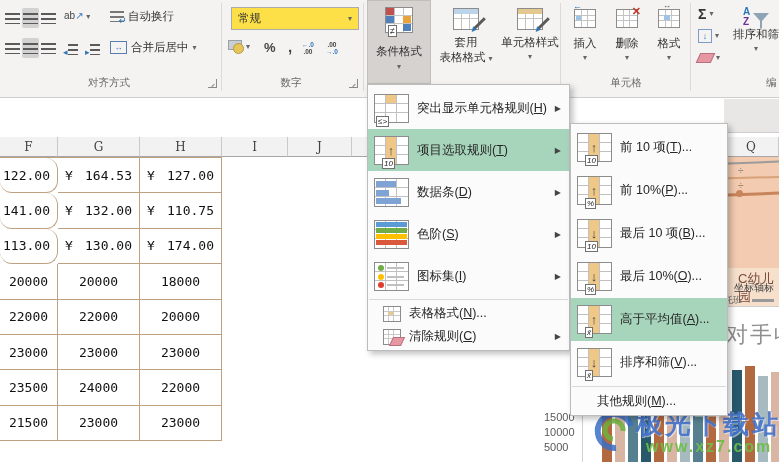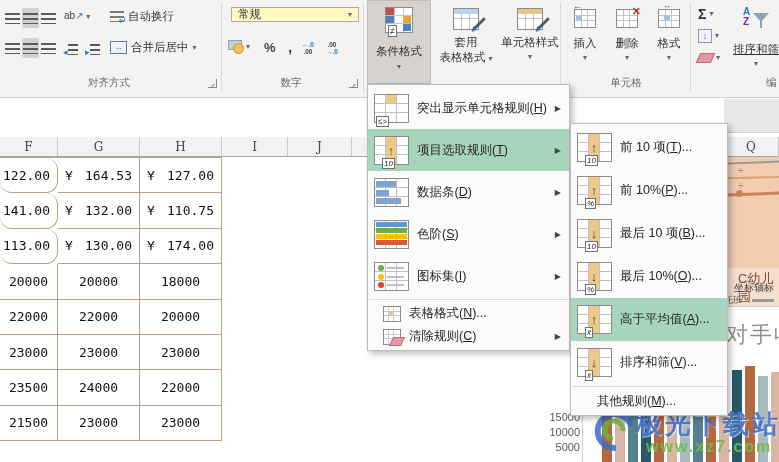--- a/index.html
+++ b/index.html
@@ -15,21 +15,21 @@
   .lnch{position:absolute;top:79px;width:8px;height:8px;border-right:1px solid #8a8a8a;
         border-bottom:1px solid #8a8a8a;}
   .lnch:after{content:"";position:absolute;right:1px;bottom:1px;width:4px;height:1px;
         background:#8a8a8a;transform:rotate(-45deg);}
   .alico{display:inline-block;width:15px;height:11px;
          background:repeating-linear-gradient(to bottom,#5a5a5a 0 2px,transparent 2px 5px);}
   .sqbtn{position:absolute;width:17px;height:20px;display:flex;align-items:center;justify-content:center;border-radius:2px;}
   .selbtn{background:#d2d2d2;}
   .rlabel{font-size:11.5px;color:#333;white-space:nowrap;}
   .caret{font-size:8px;color:#666;line-height:8px;}
-  .combo{position:absolute;left:231px;top:7px;width:128px;height:15px;background:#fef9c3;
+  .combo{position:absolute;left:231px;top:7px;width:128px;height:23px;background:#fde047;
          border:1px solid #ababab;display:flex;align-items:center;justify-content:space-between;
          padding:0 6px;box-sizing:border-box;}
   .bigbtn{position:absolute;top:0;height:84px;display:flex;flex-direction:column;
           align-items:center;justify-content:flex-start;box-sizing:border-box;}
   .pressed{background:#d6d2cf;border:1px solid #c2beba;}
   .dec2line{font-size:6.5px;line-height:7px;color:#444;text-align:center;font-weight:bold;}
 
   
   .cfgrid{width:26px;height:24px;background:#fff;border:1px solid #8c8c8c;position:relative;margin-top:6px;
     background-image:linear-gradient(to right,transparent 8px,#c4c4c4 8px,#c4c4c4 9px,transparent 9px,transparent 17px,#c4c4c4 17px,#c4c4c4 18px,transparent 18px),
@@ -100,21 +100,21 @@
   .eraser{position:absolute;right:-3px;bottom:-2px;width:10px;height:7px;background:#e598a2;
           transform:skewX(-25deg);border:1px solid #b9707e;}
 
   
   .bgz{z-index:2;}
   .peach{position:absolute;left:700px;top:157px;width:79px;height:111px;background:#f2cbb0;overflow:hidden;}
   .peach2{position:absolute;left:700px;top:268px;width:79px;height:38px;background:#f6e0cc;
           border-bottom:1px solid #cfcfcf;overflow:hidden;font-family:"Liberation Sans",sans-serif;}
   .pline{position:absolute;left:-4px;right:-4px;height:2px;}
   .bigtext{position:absolute;left:726px;top:320px;font-size:22px;color:#8f8f8f;letter-spacing:2px;white-space:nowrap;z-index:2;}
-  .ytick{font-size:11px;color:#595959;text-align:right;line-height:15.2px;font-family:"Liberation Sans",sans-serif;}
+  .ytick{font-size:11px;color:#595959;line-height:15.2px;font-family:"Liberation Sans",sans-serif;}
   .bar{position:absolute;width:10px;z-index:1;}
   .wm-title{position:absolute;left:636px;top:407px;font-size:26px;font-weight:bold;letter-spacing:3px;
             color:rgba(61,108,200,0.88);text-shadow:1px 1px 0 rgba(255,255,255,0.55);z-index:3;white-space:nowrap;}
   .wm-url{position:absolute;left:646px;top:438px;font-size:16px;font-weight:bold;letter-spacing:2px;
           color:rgba(110,190,70,0.92);z-index:3;white-space:nowrap;}
 </style>
 </head>
 <body>
 
 <div class="stage">
@@ -412,21 +412,21 @@
       <span class="caret">▾</span>
     </div>
     <div class="bigbtn" style="left:733px;width:46px;">
       <span style="display:flex;align-items:center;gap:3px;margin-top:7px;">
         <span style="display:flex;flex-direction:column;font-size:10px;font-weight:bold;line-height:10px;">
           <i style="font-style:normal;color:#2e75b6;">A</i>
           <i style="font-style:normal;color:#7030a0;">Z</i>
         </span>
         <span class="funnel"></span>
       </span>
-      <span class="rlabel" style="margin-top:15px;text-decoration:underline;">排序和筛</span>
+      <span class="rlabel" style="margin-top:0;">排序和筛</span>
       <span class="caret" style="margin-top:3px;">▾</span>
     </div>
     <div class="grouplabel" style="left:766px;width:30px;text-align:left;">编</div>
   </div>
 
   <div class="panel menu-panel">
     <div class="mi">
       <span class="mgrid">
           <i class="mcell"></i>
           <i class="mbadge" style="left:1px;">≤&gt;</i>

